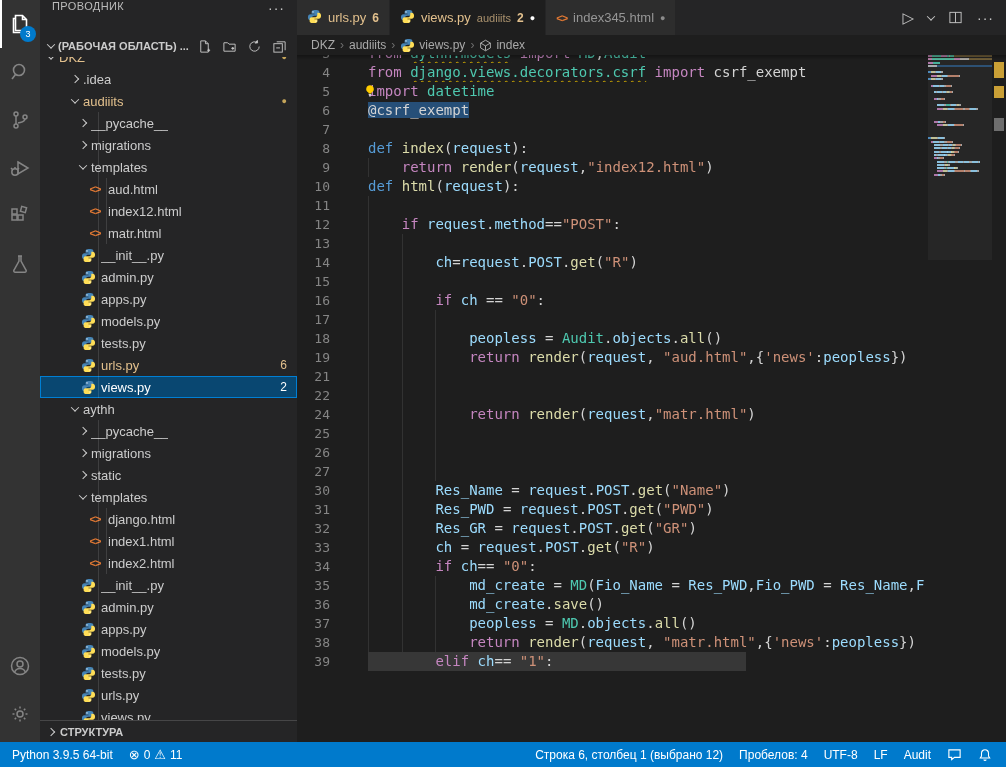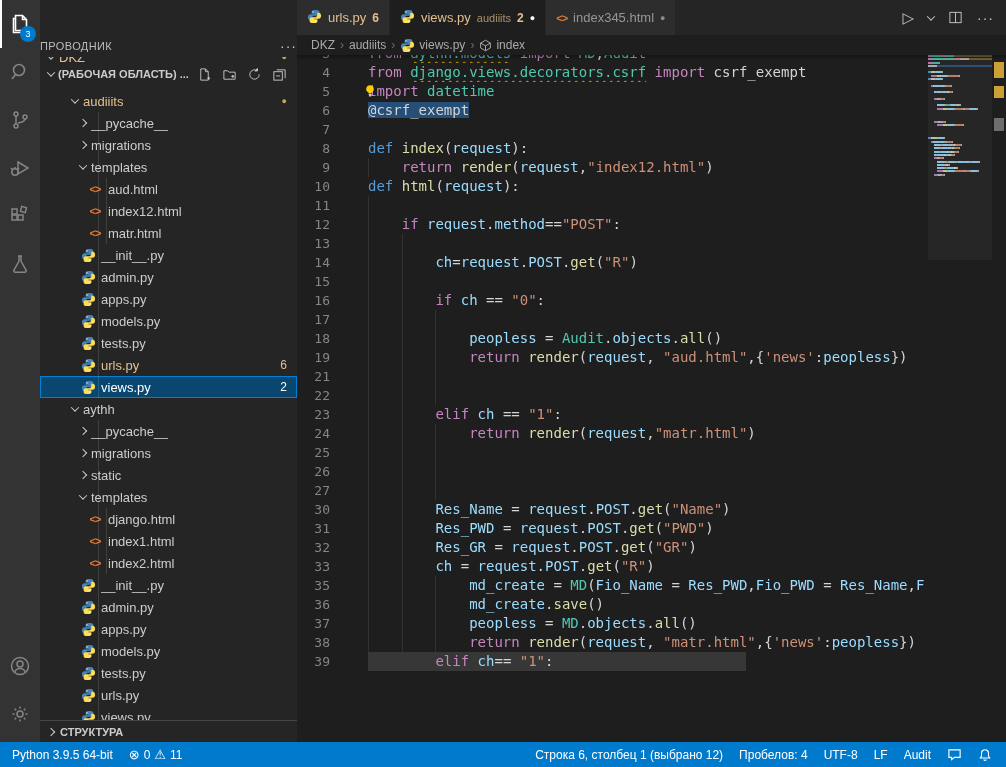--- a/index.html
+++ b/index.html
@@ -10,21 +10,21 @@
   
   #activitybar { position:absolute; left:0; top:0; width:40px; height:742px; background:#333333; z-index:30; }
   .ab-item { position:relative; width:40px; height:48px; display:flex; align-items:center; justify-content:center; color:#858585; cursor:pointer; }
   .ab-item.active { color:#ffffff; border-left:2px solid #ffffff; }
   .ab-item svg { display:block; }
   .ab-badge { position:absolute; right:4px; bottom:6px; min-width:16px; height:16px; border-radius:9px; background:#007acc; color:#fff; font-size:9px; display:flex; align-items:center; justify-content:center; padding:0 3px; }
   #ab-bottom { position:absolute; bottom:4px; left:0; width:40px; }
 
   
   #sidebar { position:absolute; left:40px; top:0; width:257px; height:742px; background:#252526; z-index:20; overflow:hidden; }
-  #sb-title-row { height:35px; display:flex; align-items:center; padding:0 0; color:#bbbbbb; font-size:11px; letter-spacing:.4px;margin-top:28px; }
+  #sb-title-row { height:35px; display:flex; align-items:flex-start; padding:0 12px; color:#bbbbbb; font-size:11px; letter-spacing:.4px; }
   #sb-title-row .spacer, .spacer { flex:1; }
   .dots { color:#c5c5c5; font-size:14px; letter-spacing:1px; cursor:pointer; }
   #sb-section { position:relative; z-index:5; height:22px; display:flex; align-items:center; background:#252526; color:#cccccc; font-size:11px; font-weight:bold; padding:0 4px 0 4px; }
   #sb-section .chev { margin:0 4px; }
   .chev { display:inline-block; width:6px; height:6px; border-right:1.4px solid #cccccc; border-bottom:1.4px solid #cccccc; }
   .chev.down { transform:rotate(45deg) translate(-1px,-1px); }
   .chev.right { transform:rotate(-45deg); }
   .sb-actions { display:flex; gap:10px; margin-right:6px; }
   .sb-actions svg { cursor:pointer; }
 
@@ -534,29 +534,29 @@
           <div class="cl"><span class="num">12</span><span class="iguide" style="left: 71px;"></span><span class="ctext"><span class="tk-pl">    </span><span class="tk-kw">if </span><span class="tk-var">request</span><span class="tk-pl">.</span><span class="tk-var">method</span><span class="tk-op">==</span><span class="tk-str">"POST"</span><span class="tk-pl">:</span></span></div>
           <div class="cl"><span class="num">13</span><span class="iguide" style="left: 71px;"></span><span class="iguide" style="left: 104.72px;"></span><span class="ctext"></span></div>
           <div class="cl"><span class="num">14</span><span class="iguide" style="left: 71px;"></span><span class="iguide" style="left: 104.72px;"></span><span class="ctext"><span class="tk-pl">        </span><span class="tk-var">ch</span><span class="tk-op">=</span><span class="tk-var">request</span><span class="tk-pl">.</span><span class="tk-var">POST</span><span class="tk-pl">.</span><span class="tk-fn">get</span><span class="tk-pl">(</span><span class="tk-str">"R"</span><span class="tk-pl">)</span></span></div>
           <div class="cl"><span class="num">15</span><span class="iguide" style="left: 71px;"></span><span class="iguide" style="left: 104.72px;"></span><span class="ctext"></span></div>
           <div class="cl"><span class="num">16</span><span class="iguide" style="left: 71px;"></span><span class="iguide" style="left: 104.72px;"></span><span class="ctext"><span class="tk-pl">        </span><span class="tk-kw">if </span><span class="tk-var">ch</span><span class="tk-op"> == </span><span class="tk-str">"0"</span><span class="tk-pl">:</span></span></div>
           <div class="cl"><span class="num">17</span><span class="iguide" style="left: 71px;"></span><span class="iguide" style="left: 104.72px;"></span><span class="iguide" style="left: 138.44px;"></span><span class="ctext"></span></div>
           <div class="cl"><span class="num">18</span><span class="iguide" style="left: 71px;"></span><span class="iguide" style="left: 104.72px;"></span><span class="iguide" style="left: 138.44px;"></span><span class="ctext"><span class="tk-pl">            </span><span class="tk-var">peopless</span><span class="tk-op"> = </span><span class="tk-cls">Audit</span><span class="tk-pl">.</span><span class="tk-var">objects</span><span class="tk-pl">.</span><span class="tk-fn">all</span><span class="tk-pl">()</span></span></div>
           <div class="cl"><span class="num">19</span><span class="iguide" style="left: 71px;"></span><span class="iguide" style="left: 104.72px;"></span><span class="iguide" style="left: 138.44px;"></span><span class="ctext"><span class="tk-pl">            </span><span class="tk-kw">return </span><span class="tk-fn">render</span><span class="tk-pl">(</span><span class="tk-var">request</span><span class="tk-pl">, </span><span class="tk-str">"aud.html"</span><span class="tk-pl">,{</span><span class="tk-str">'news'</span><span class="tk-pl">:</span><span class="tk-var">peopless</span><span class="tk-pl">})</span></span></div>
           <div class="cl"><span class="num">21</span><span class="iguide" style="left: 71px;"></span><span class="iguide" style="left: 104.72px;"></span><span class="iguide" style="left: 138.44px;"></span><span class="ctext"></span></div>
           <div class="cl"><span class="num">22</span><span class="iguide" style="left: 71px;"></span><span class="iguide" style="left: 104.72px;"></span><span class="iguide" style="left: 138.44px;"></span><span class="ctext"></span></div>
-          <div class="cl"><span class="num">23</span><span class="iguide" style="left: 71px;"></span><span class="iguide" style="left: 104.72px;"></span><span class="ctext"><span class="tk-pl">        </span><span class="tk-kw">elif </span><span class="tk-var">ch</span><span class="tk-op"> == </span><span class="tk-str">"1"</span><span class="tk-pl">:</span></span></div>
           <div class="cl"><span class="num">24</span><span class="iguide" style="left: 71px;"></span><span class="iguide" style="left: 104.72px;"></span><span class="iguide" style="left: 138.44px;"></span><span class="ctext"><span class="tk-pl">            </span><span class="tk-kw">return </span><span class="tk-fn">render</span><span class="tk-pl">(</span><span class="tk-var">request</span><span class="tk-pl">,</span><span class="tk-str">"matr.html"</span><span class="tk-pl">)</span></span></div>
           <div class="cl"><span class="num">25</span><span class="iguide" style="left: 71px;"></span><span class="iguide" style="left: 104.72px;"></span><span class="iguide" style="left: 138.44px;"></span><span class="ctext"></span></div>
           <div class="cl"><span class="num">26</span><span class="iguide" style="left: 71px;"></span><span class="iguide" style="left: 104.72px;"></span><span class="iguide" style="left: 138.44px;"></span><span class="ctext"></span></div>
           <div class="cl"><span class="num">27</span><span class="iguide" style="left: 71px;"></span><span class="iguide" style="left: 104.72px;"></span><span class="iguide" style="left: 138.44px;"></span><span class="ctext"></span></div>
           <div class="cl"><span class="num">30</span><span class="iguide" style="left: 71px;"></span><span class="iguide" style="left: 104.72px;"></span><span class="ctext"><span class="tk-pl">        </span><span class="tk-var">Res_Name</span><span class="tk-op"> = </span><span class="tk-var">request</span><span class="tk-pl">.</span><span class="tk-var">POST</span><span class="tk-pl">.</span><span class="tk-fn">get</span><span class="tk-pl">(</span><span class="tk-str">"Name"</span><span class="tk-pl">)</span></span></div>
           <div class="cl"><span class="num">31</span><span class="iguide" style="left: 71px;"></span><span class="iguide" style="left: 104.72px;"></span><span class="ctext"><span class="tk-pl">        </span><span class="tk-var">Res_PWD</span><span class="tk-op"> = </span><span class="tk-var">request</span><span class="tk-pl">.</span><span class="tk-var">POST</span><span class="tk-pl">.</span><span class="tk-fn">get</span><span class="tk-pl">(</span><span class="tk-str">"PWD"</span><span class="tk-pl">)</span></span></div>
           <div class="cl"><span class="num">32</span><span class="iguide" style="left: 71px;"></span><span class="iguide" style="left: 104.72px;"></span><span class="ctext"><span class="tk-pl">        </span><span class="tk-var">Res_GR</span><span class="tk-op"> = </span><span class="tk-var">request</span><span class="tk-pl">.</span><span class="tk-var">POST</span><span class="tk-pl">.</span><span class="tk-fn">get</span><span class="tk-pl">(</span><span class="tk-str">"GR"</span><span class="tk-pl">)</span></span></div>
           <div class="cl"><span class="num">33</span><span class="iguide" style="left: 71px;"></span><span class="iguide" style="left: 104.72px;"></span><span class="ctext"><span class="tk-pl">        </span><span class="tk-var">ch</span><span class="tk-op"> = </span><span class="tk-var">request</span><span class="tk-pl">.</span><span class="tk-var">POST</span><span class="tk-pl">.</span><span class="tk-fn">get</span><span class="tk-pl">(</span><span class="tk-str">"R"</span><span class="tk-pl">)</span></span></div>
+          <div class="cl"><span class="num">34</span><span class="iguide" style="left: 71px;"></span><span class="iguide" style="left: 104.72px;"></span><span class="ctext"><span class="tk-pl">        </span><span class="tk-kw">if </span><span class="tk-var">ch</span><span class="tk-op">== </span><span class="tk-str">"0"</span><span class="tk-pl">:</span></span></div>
           <div class="cl"><span class="num">35</span><span class="iguide" style="left: 71px;"></span><span class="iguide" style="left: 104.72px;"></span><span class="iguide" style="left: 138.44px;"></span><span class="ctext"><span class="tk-pl">            </span><span class="tk-var">md_create</span><span class="tk-op"> = </span><span class="tk-cls">MD</span><span class="tk-pl">(</span><span class="tk-var">Fio_Name</span><span class="tk-op"> = </span><span class="tk-var">Res_PWD</span><span class="tk-pl">,</span><span class="tk-var">Fio_PWD</span><span class="tk-op"> = </span><span class="tk-var">Res_Name</span><span class="tk-pl">,</span><span class="tk-var">F</span></span></div>
           <div class="cl"><span class="num">36</span><span class="iguide" style="left: 71px;"></span><span class="iguide" style="left: 104.72px;"></span><span class="iguide" style="left: 138.44px;"></span><span class="ctext"><span class="tk-pl">            </span><span class="tk-var">md_create</span><span class="tk-pl">.</span><span class="tk-fn">save</span><span class="tk-pl">()</span></span></div>
           <div class="cl"><span class="num">37</span><span class="iguide" style="left: 71px;"></span><span class="iguide" style="left: 104.72px;"></span><span class="iguide" style="left: 138.44px;"></span><span class="ctext"><span class="tk-pl">            </span><span class="tk-var">peopless</span><span class="tk-op"> = </span><span class="tk-cls">MD</span><span class="tk-pl">.</span><span class="tk-var">objects</span><span class="tk-pl">.</span><span class="tk-fn">all</span><span class="tk-pl">()</span></span></div>
           <div class="cl"><span class="num">38</span><span class="iguide" style="left: 71px;"></span><span class="iguide" style="left: 104.72px;"></span><span class="iguide" style="left: 138.44px;"></span><span class="ctext"><span class="tk-pl">            </span><span class="tk-kw">return </span><span class="tk-fn">render</span><span class="tk-pl">(</span><span class="tk-var">request</span><span class="tk-pl">, </span><span class="tk-str">"matr.html"</span><span class="tk-pl">,{</span><span class="tk-str">'news'</span><span class="tk-pl">:</span><span class="tk-var">peopless</span><span class="tk-pl">})</span></span></div>
           <div class="cl"><span class="num">39</span><span class="iguide" style="left: 71px;"></span><span class="iguide" style="left: 104.72px;"></span><span class="ctext"><span class="hl-bg"><span class="tk-pl">        </span><span class="tk-kw">elif </span><span class="tk-var">ch</span><span class="tk-op">== </span><span class="tk-str">"1"</span><span class="tk-pl">:</span></span></span></div>
         </div>
       <div id="minimap">
         <div id="mm-slider"></div>
         <div id="mm-rows">
             <div class="mm-row mm-y">

